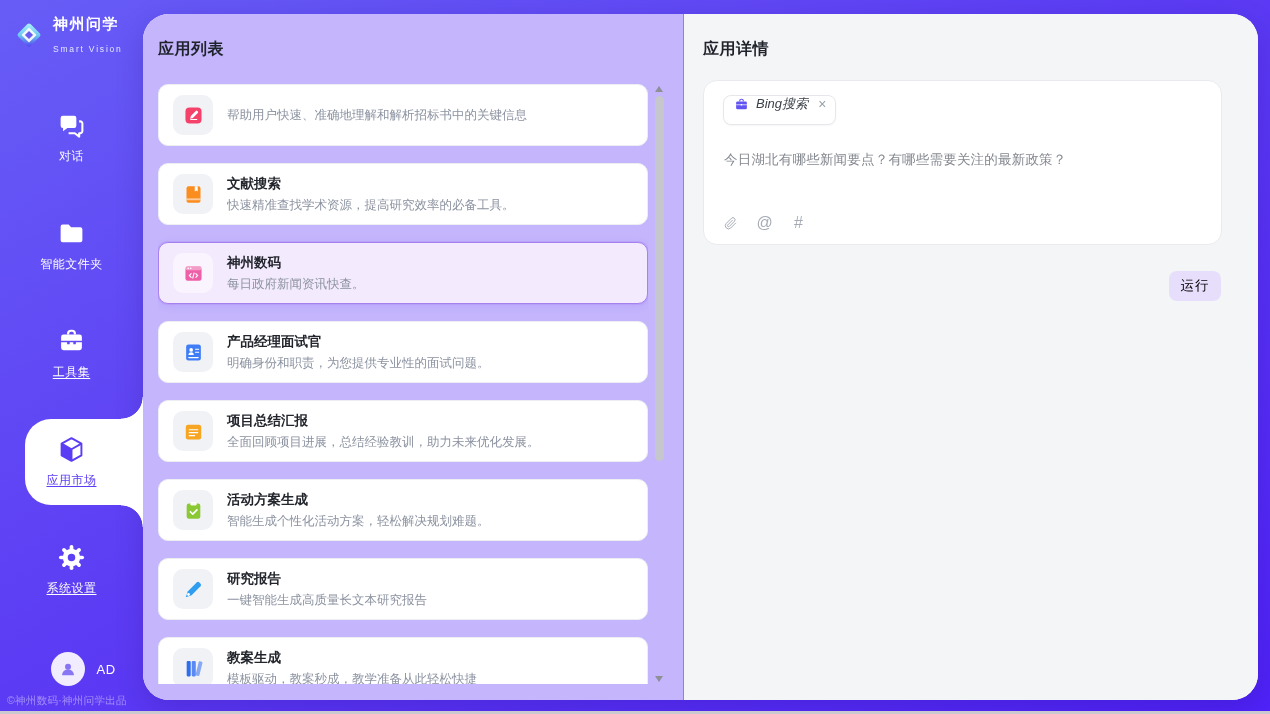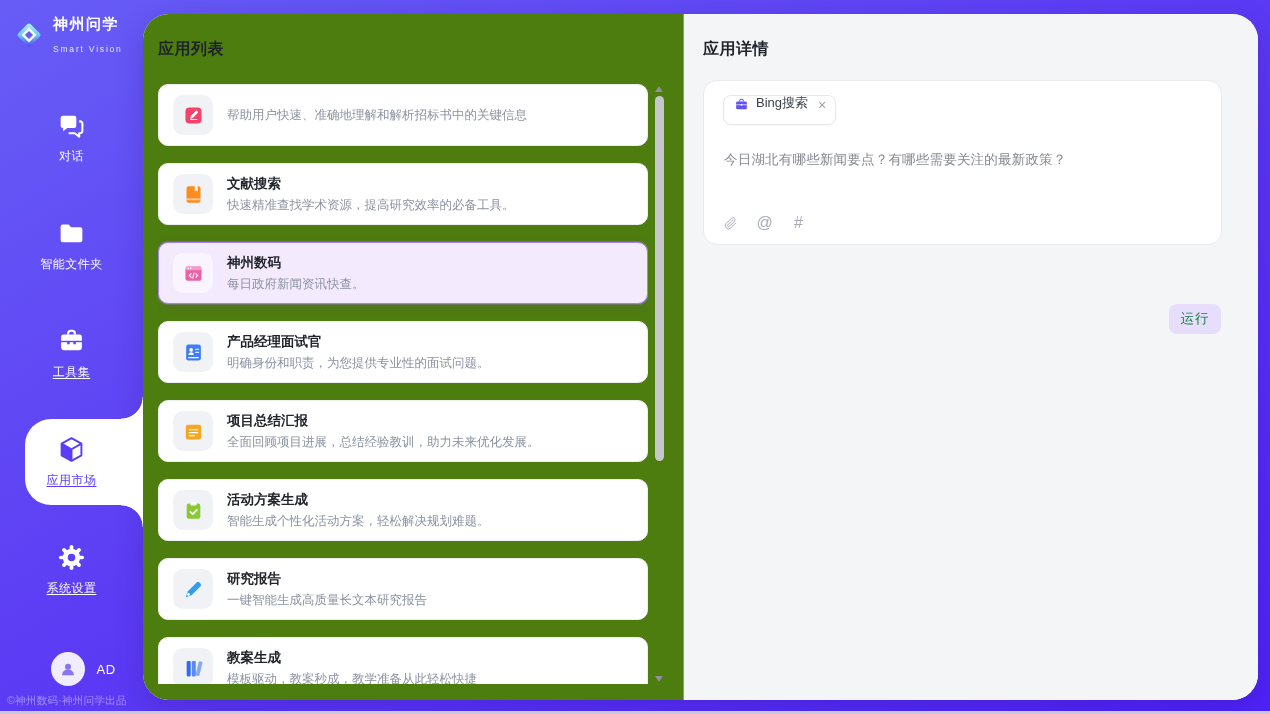--- a/index.html
+++ b/index.html
@@ -38,21 +38,21 @@
   .avatar svg { width:20px; height:20px; display:block; }
   .user-name { color:#fff; font-size:13px; letter-spacing:.5px; }
   .side-footer { position:absolute; bottom:6px; left:7px; font-size:10.5px; color:rgba(255,255,255,.42);
                  letter-spacing:.3px; white-space:nowrap; }
 
   
   .panel { position:absolute; left:143px; top:14px; right:12px; bottom:14px; background:#fff;
            border-radius:26px; display:flex; overflow:hidden; z-index:2;
            box-shadow:0 8px 28px rgba(25,8,95,.18); }
 
-  .list-col { position:relative; flex:0 0 540px; width:540px; background:#4d7c0f;font-family:Liberation Mono, monospace; }
+  .list-col { position:relative; flex:0 0 540px; width:540px; background:#c4b5fd;font-family:Liberation Mono, monospace; }
   .col-title { position:absolute; top:25px; left:15px; font-size:16px; font-weight:700; color:#1f232b; letter-spacing:.5px; }
   .detail-col .col-title { left:19px; }
 
   .cards { position:absolute; top:70px; left:15px; width:490px; bottom:16px; overflow:hidden; }
   .card { height:62px; margin-bottom:17px; border:1px solid #eceef2; border-radius:10px; background:#fff;
           display:flex; align-items:center; padding:0 14px; gap:14px; cursor:pointer; }
   .card.selected { background:#f4eafe; border:1px solid #a881f0;
                    box-shadow:0 0 0 1px rgba(168,129,240,.28), 0 2px 8px rgba(121,81,220,.14); }
   .tile { flex:0 0 40px; width:40px; height:40px; border-radius:10px; background:#f1f2f6;
           display:flex; align-items:center; justify-content:center; }
@@ -65,36 +65,36 @@
   .scrollbar { position:absolute; top:70px; right:17px; bottom:16px; width:14px; }
   .sb-arrow { position:absolute; left:50%; transform:translateX(-50%); width:0; height:0;
               border-left:4.5px solid transparent; border-right:4.5px solid transparent; cursor:pointer; }
   .sb-arrow.up { top:2px; border-bottom:6px solid #8e9097; }
   .sb-arrow.down { bottom:2px; border-top:6px solid #8e9097; }
   .sb-thumb { position:absolute; left:2.5px; width:9px; top:12px; height:365px; border-radius:5px; background:#c6c7cc; cursor:grab; }
 
   .detail-col { position:relative; flex:1; background:#f4f5f7; border-left:1px solid #f97316; }
   .input-card { position:absolute; top:66px; left:19px; right:36px; height:165px; background:#fff;
                 border:1px solid #e9eaee; border-radius:14px; cursor:text; }
-  .chip { position:absolute; top:14px; left:19px; height:30px; display:inline-flex; align-items:flex-end; gap:7px;
+  .chip { position:absolute; top:14px; left:19px; height:30px; display:inline-flex; align-items:center; gap:7px;
           padding:0 9px 12px 10px; background:#fff; border:1px solid #e6e7eb; border-radius:8px;
-          box-shadow:0 1px 2px rgba(0,0,0,.04); cursor:pointer; }
+          box-shadow:0 1px 2px rgba(0,0,0,.04); cursor:pointer;font-style:italic; }
   .chip-icon { display:flex; }
   .chip-icon svg { width:15px; height:15px; display:block; }
   .chip-label { font-size:13px; color:#3c4149; }
   .chip-close { font-size:14px; color:#9aa0aa; margin-left:3px; line-height:1; cursor:pointer; }
   .query-text { position:absolute; top:70px; left:20px; right:20px; font-size:13.5px; color:#84888f; letter-spacing:.2px; }
   .input-toolbar { position:absolute; left:18px; bottom:12px; display:flex; align-items:center; gap:17px; color:#a6abb5; }
   .tb-icon { width:17px; height:18px; display:flex; align-items:center; justify-content:center; cursor:pointer; color:#a6abb5; }
   .tb-icon svg { width:15px; height:15px; display:block; }
   .tb-icon .glyph { font-size:16px; line-height:1; color:#a6abb5; }
 
   .run-btn { position:absolute; top:257px; right:37px; width:52px; height:30px; border:none; border-radius:8px;
-             background:#e7defc; color:#15803d; font-size:13.5px; font-family:inherit; cursor:pointer;
-             display:flex; align-items:center; justify-content:center; letter-spacing:1px;margin-top:33px; }
+             background:#e7defc; color:#000000; font-size:13.5px; font-family:inherit; cursor:pointer;
+             display:flex; align-items:center; justify-content:center; letter-spacing:1px; }
 
   .bottom-edge { position:absolute; left:0; right:0; bottom:0; height:3px; background:#c9c9cf; z-index:5; }
 </style>
 </head>
 <body>
 
 <div class="stage">
 
   <aside class="sidebar">
     <div class="logo">

